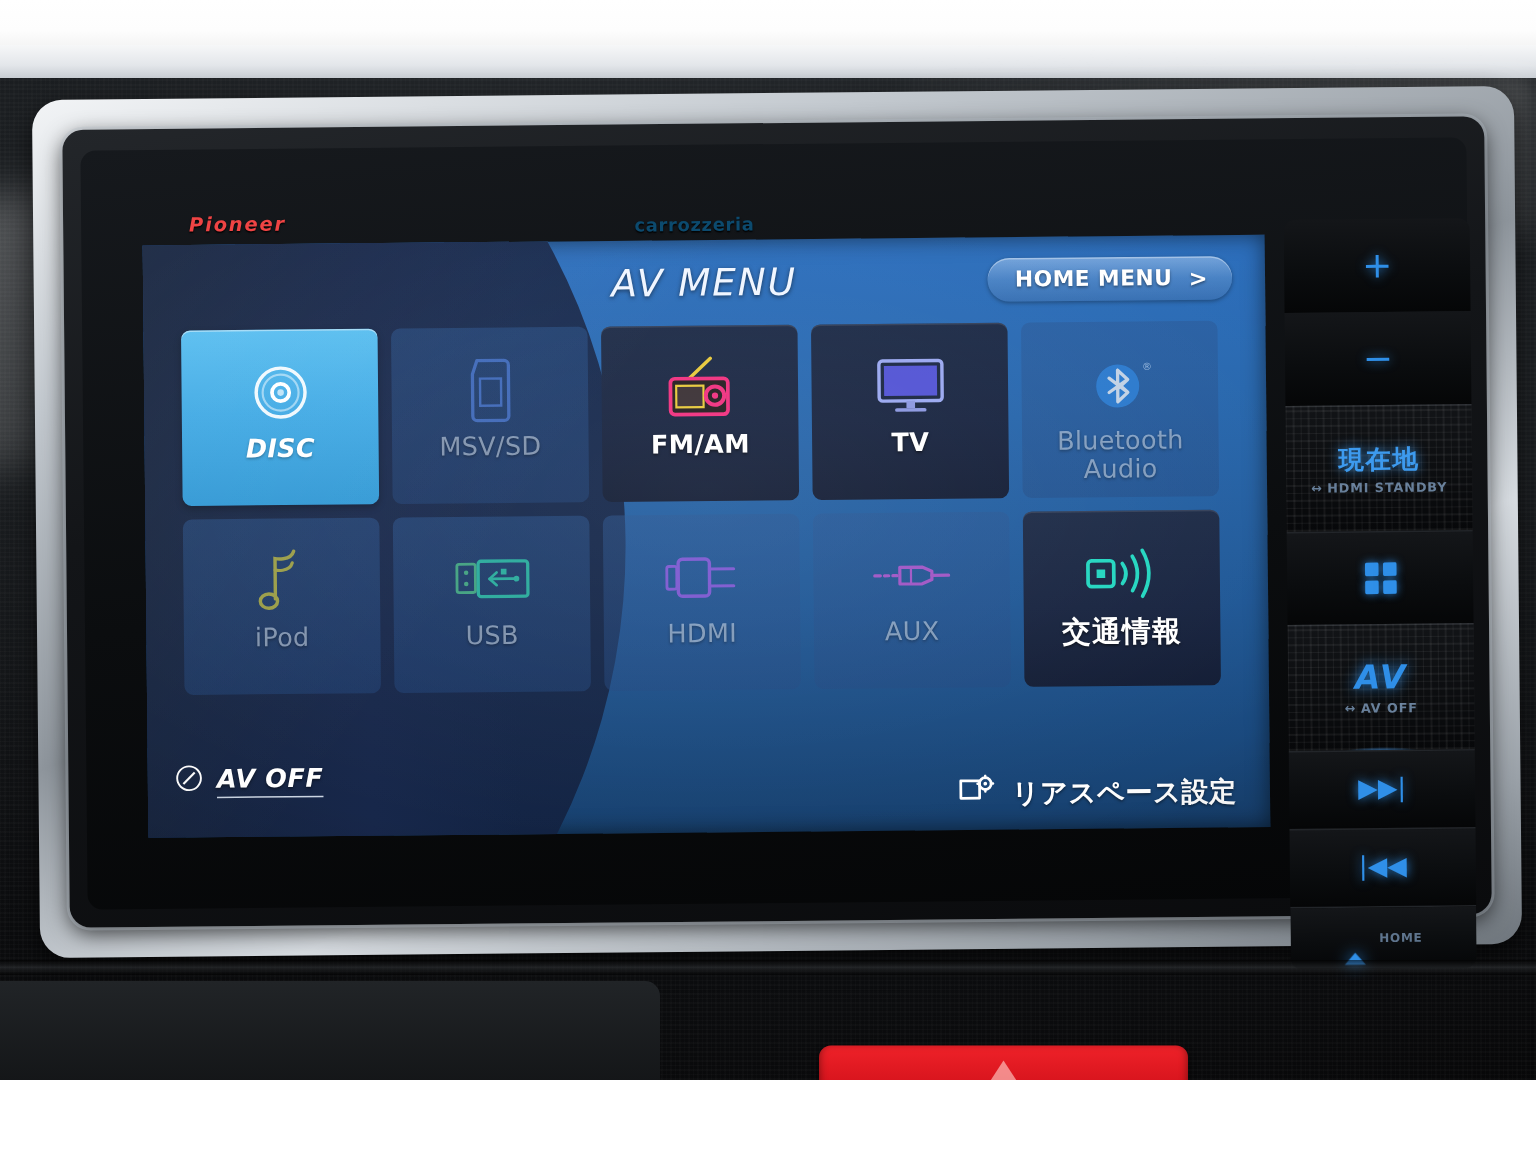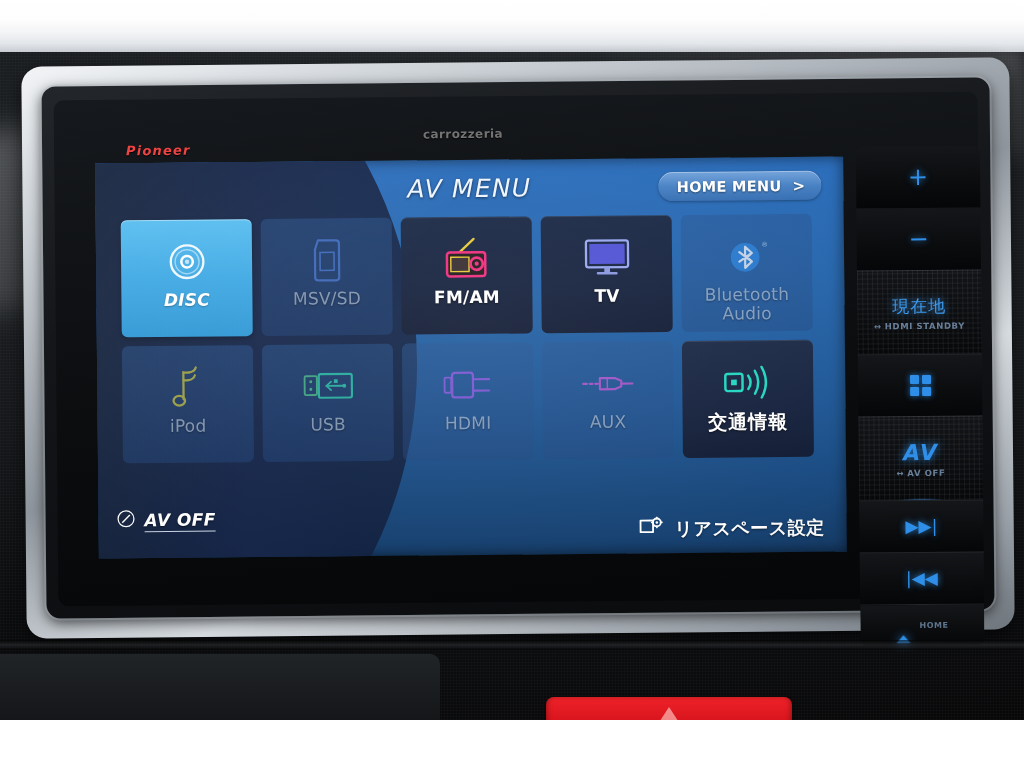--- a/index.html
+++ b/index.html
@@ -104,24 +104,24 @@
   .brand-pioneer {
     position: absolute; left: 126px; top: 143px;
     font-family: "DejaVu Sans", "Liberation Sans", sans-serif;
     font-style: italic; font-weight: 700; font-size: 13px;
     letter-spacing: 1.2px;
     color: #ef4444;
     text-shadow: 0 1px 1px rgba(0,0,0,.9);
     transform: rotate(-0.55deg);
   }
   .brand-carrozzeria {
-    position: absolute; left: 423px; top: 127px;
+    position: absolute; left: 423px; top: 143px;
     font-family: "DejaVu Sans", "Liberation Sans", sans-serif;
     font-weight: 700; font-size: 12px; letter-spacing: .4px;
-    color: #737373;
+    color: #0c4a6e;
     text-shadow: 0 1px 1px rgba(0,0,0,.9);
     transform: rotate(-0.55deg);
   }
 
   
   .lcd {
     position: absolute; left: 97px; top: 160px; width: 748px; height: 395px;
     transform: rotate(-0.55deg);
     background:
       linear-gradient(180deg, #2d6fbd 0%, #2767ae 26%, #1f5795 62%, #17406e 100%);
@@ -275,21 +275,21 @@
   .hw-next  { top: 354px; height: 52px; }
   .hw-prev  { top: 406px; height: 52px; }
   .hw-open  { top: 458px; height: 42px; border-radius: 0 0 8px 8px; }
 
   .hw-sym {
     color: #2f8fe8; font-size: 24px; line-height: 1;
     text-shadow: 0 0 7px rgba(47,143,232,.85);
   }
   .hw-sym.small { font-size: 17px; }
   .hw-jp {
-    color: #3d9aee; font-size: 17px; font-weight: 400; letter-spacing: 1px;
+    color: #3d9aee; font-size: 17px; font-weight: 700; letter-spacing: 1px;
     text-shadow: 0 0 8px rgba(61,154,238,.9);
   }
   .hw-big {
     color: #2f8fe8; font-size: 22px; font-weight: 700; font-style: italic;
     letter-spacing: 1.2px;
     text-shadow: 0 0 9px rgba(47,143,232,.9);
   }
   .hw-sub {
     margin-top: 3px;
     color: rgba(150,185,225,.66); font-size: 8.5px; font-weight: 700;

